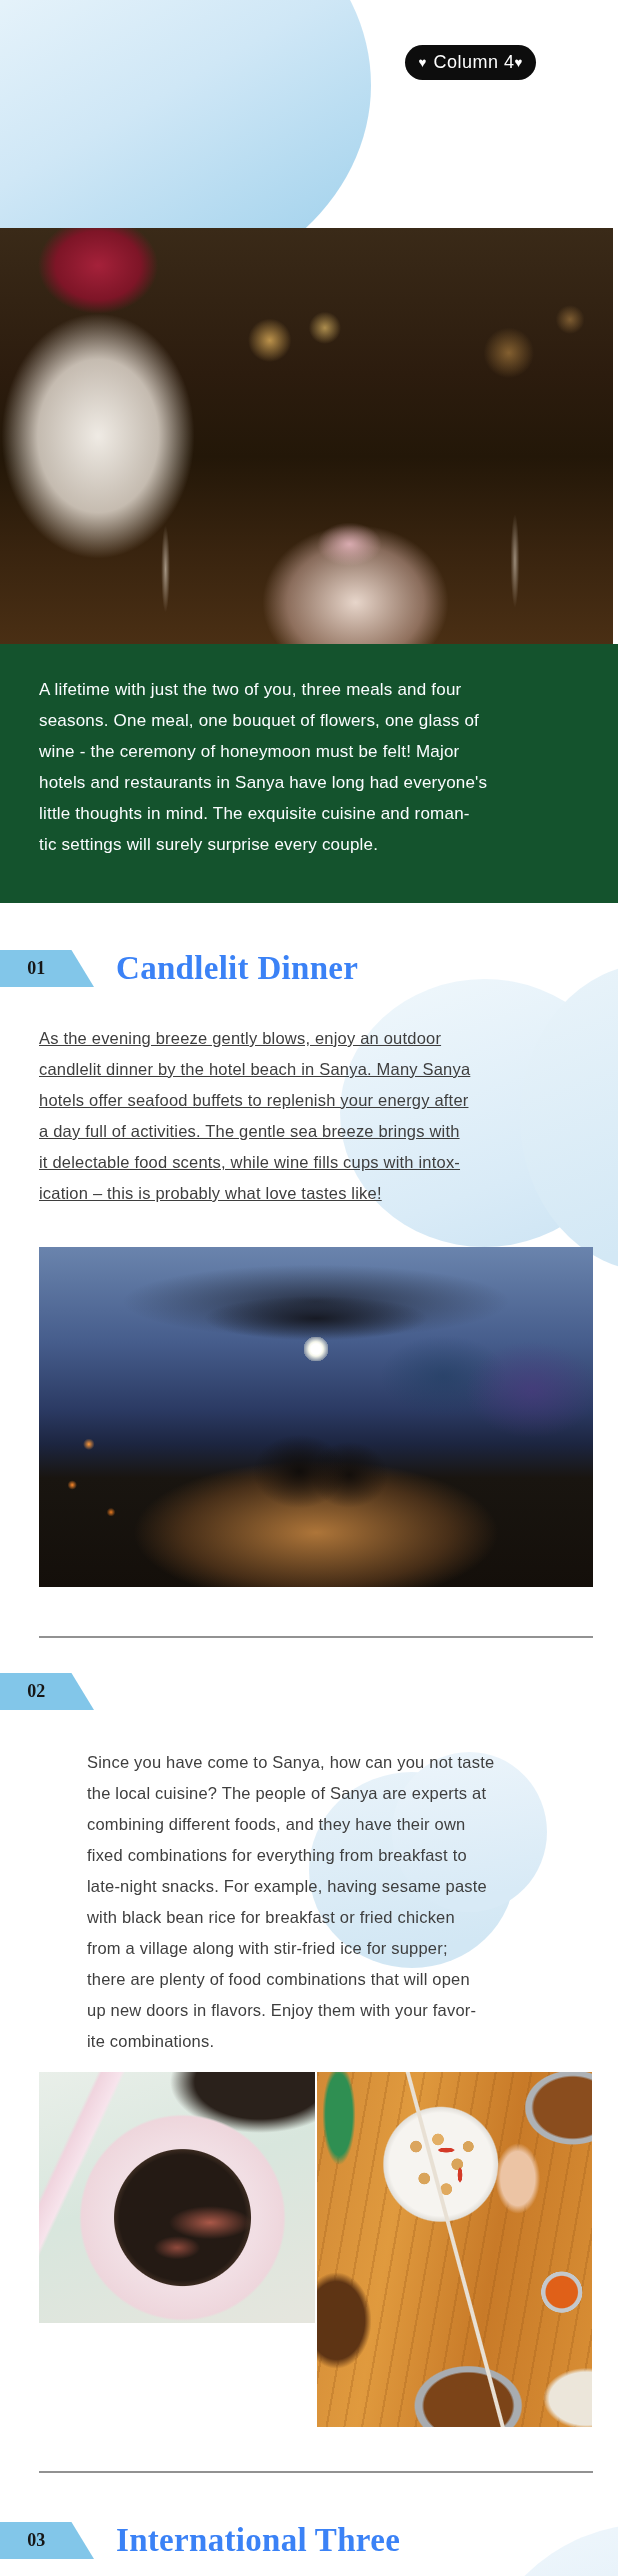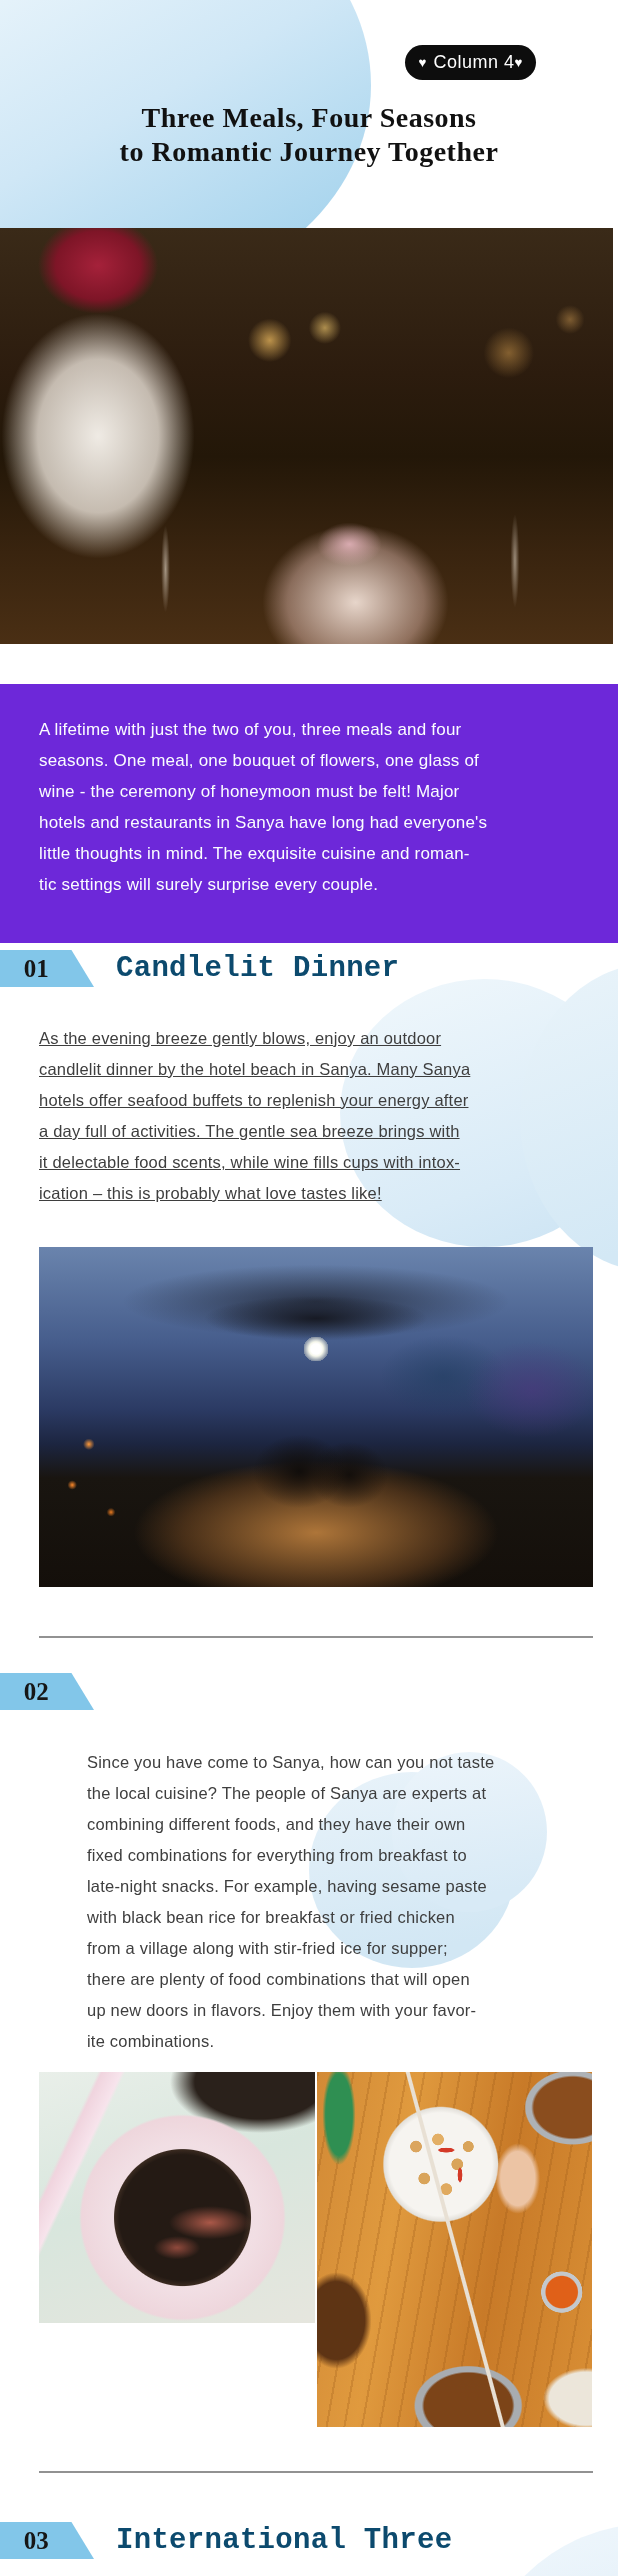--- a/index.html
+++ b/index.html
@@ -100,37 +100,37 @@
       radial-gradient(circle 66px at 45% 26%, #f6f4f0 0 78%, #e3e0da 86%, rgba(0,0,0,0) 88%),
       radial-gradient(circle 29px at 89% 62%, #e06018 0 54%, #c4c8cc 58% 70%, rgba(0,0,0,0) 72%),
       radial-gradient(ellipse 67px 52px at 93% 10%, #8a4d1e 0 58%, #aeb2b6 62% 70%, rgba(0,0,0,0) 72%),
       radial-gradient(ellipse 49px 67px at 7% 70%, #5e3414 0 58%, rgba(0,0,0,0) 72%),
       radial-gradient(ellipse 80px 59px at 55% 94%, #7c4418 0 55%, #a8acb0 58% 66%, rgba(0,0,0,0) 68%),
       radial-gradient(ellipse 62px 44px at 98% 92%, #ece6da 0 60%, rgba(0,0,0,0) 70%),
       repeating-linear-gradient(100deg, rgba(150,85,20,.25) 0 2.1px, rgba(0,0,0,0) 2.1px 17.5px),
       linear-gradient(100deg,#d28a36 0%,#e09a3e 30%,#c87a28 62%,#d98f35 100%);
   }
   
-  .intro-box{left:0;top:644px;width:618px;height:259px;background:#6d28d9;z-index:1;margin-top:40px;}
+  .intro-box{left:0;top:644px;width:618px;height:259px;background:#14532d;z-index:1;}
   .intro-text{
     position:absolute;left:39px;top:30px;width:556px;
     color:#fbfdff;font-size:17px;line-height:31px;letter-spacing:0.2px;
     white-space:pre-line;
   }
   
   .sec-heading{z-index:2;height:37px;}
   .num-badge{
     position:absolute;left:0;top:0;width:94px;height:37px;background:#82c6e9;
     clip-path:polygon(0 0, 76% 0, 100% 100%, 0 100%);
     display:flex;align-items:center;justify-content:center;padding-right:21.6px;box-sizing:border-box;
-    font-family:"Liberation Serif", serif;font-weight:bold;font-size:25px;color:#161616;
+    font-family:"Liberation Serif", serif;font-weight:bold;font-size:18px;color:#161616;
   }
   .sec-title{
     position:absolute;left:116px;top:0;height:37px;display:flex;align-items:center;
-    font-family:Liberation Mono, monospace;font-weight:bold;font-size:29px;color:#0c4a6e;
+    font-family:Liberation Serif, serif;font-weight:bold;font-size:33px;color:#3b82f6;
     letter-spacing:0.3px;white-space:nowrap;
   }
   .h01{left:0;top:950px;width:618px;}
   .h02{left:0;top:1673px;width:618px;padding-left:24px;}
   .h03{left:0;top:2522px;width:502px;}
   
   .body-text{
     color:#3e3e3e;font-size:16.5px;line-height:31px;letter-spacing:0.2px;
     white-space:pre-line;z-index:2;width:556px;left:39px;
   }
@@ -149,24 +149,20 @@
   <div class="abs blob blob-a1"></div>
   <div class="abs blob blob-a2"></div>
   <div class="abs blob blob-b1"></div>
   <div class="abs blob blob-b2"></div>
   <div class="abs blob blob-c1"></div>
 
   <div class="abs tag-badge">
     <span class="heart left">♥</span>
     <span class="label">Column 4</span>
     <span class="heart">♥</span>
-  </div>
-  <div class="abs page-title">
-    <div>Three Meals, Four Seasons</div>
-    <div>to Romantic Journey Together</div>
   </div>
 
   <div class="abs photo photo-hero"></div>
 
   <div class="abs intro-box">
     <div class="intro-text">A lifetime with just the two of you, three meals and four
 seasons. One meal, one bouquet of flowers, one glass of
 wine - the ceremony of honeymoon must be felt! Major
 hotels and restaurants in Sanya have long had everyone's
 little thoughts in mind. The exquisite cuisine and roman-

